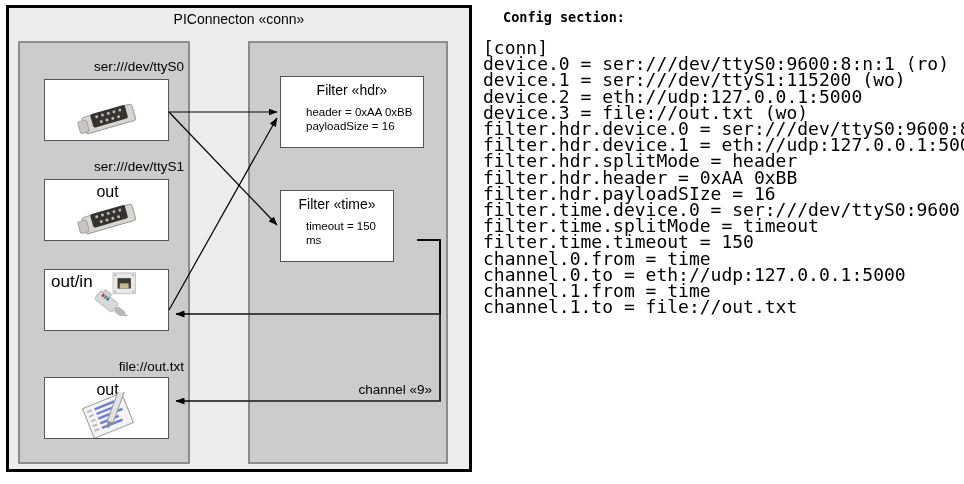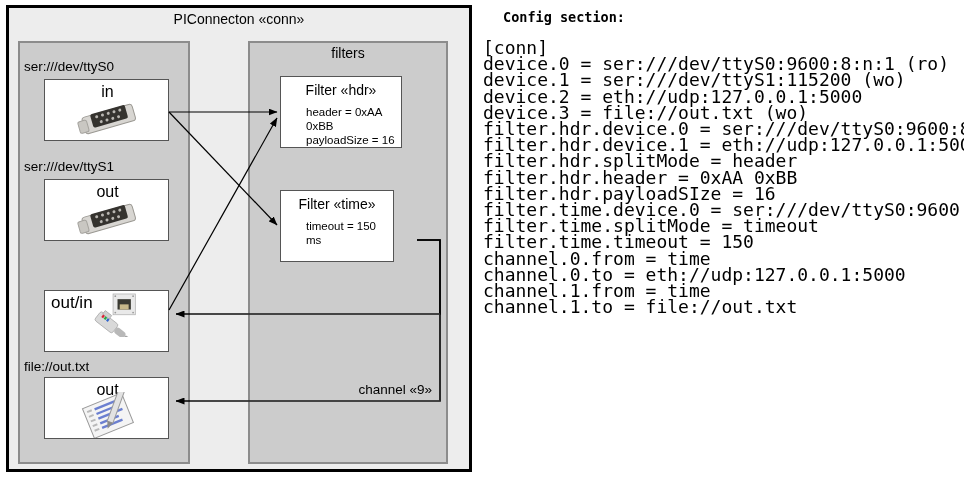--- a/index.html
+++ b/index.html
@@ -16,32 +16,32 @@
 
   
   .panel{position:absolute;background:#cccccc;border:2px solid #8c8c8c;
       box-sizing:border-box;}
   #devices-panel{left:18px;top:41px;width:172px;height:423px;}
   #filters-panel{left:248px;top:41px;width:200px;height:423px;}
   #filters-title{position:absolute;left:248px;top:44px;width:200px;
       text-align:center;font-size:14px;line-height:18px;}
 
   
-  .dev-label{position:absolute;width:160px;text-align:left;
+  .dev-label{position:absolute;width:160px;text-align:right;
       font-size:13.5px;line-height:16px;left:24px;}
   .dev-box{position:absolute;left:44px;width:125px;height:62px;
       background:#fff;border:1.5px solid #555;box-sizing:border-box;}
   .dev-text{position:absolute;top:2px;left:0;width:125px;text-align:center;
       font-size:16px;line-height:19px;}
   .dev-icon{position:absolute;left:0;top:14px;width:125px;height:46px;}
 
   
   .filter-box{position:absolute;background:#fff;border:1.5px solid #555;
       box-sizing:border-box;}
-  #filter-hdr-box{left:280px;top:76px;width:122px;height:72px;}
+  #filter-hdr-box{left:280px;top:76px;width:144px;height:72px;}
   #filter-time-box{left:280px;top:190px;width:114px;height:72px;}
   .filter-title{position:absolute;top:4px;left:0;width:100%;text-align:center;
       font-size:14px;line-height:18px;}
   .filter-attrs{position:absolute;top:28px;left:25px;font-size:11.5px;
       line-height:14px;}
 
   
   .chan-label{position:absolute;font-size:13.5px;line-height:17px;
       text-align:right;}
   #chan0-label{left:268px;top:295px;width:164px;}
@@ -61,25 +61,23 @@
 </head>
 <body>
 
 <div class="diagram">
 
   <div id="outer-frame"></div>
   <div id="outer-title">PIConnecton «conn»</div>
 
   <div class="panel" id="devices-panel"></div>
   <div class="panel" id="filters-panel"></div>
-  <div id="filters-title">filters</div>
 
   <div class="dev-label" style="top:59px">ser:///dev/ttyS0</div>
   <div class="dev-box" style="top:79px">
-    <div class="dev-text">in</div>
     <svg class="dev-icon" viewBox="0 0 125 46">
       <g transform="rotate(-16 62 26)">
         <rect x="38" y="17" width="52" height="17" rx="3" fill="#d8d6d2" stroke="#9a9892"></rect>
         <rect x="47" y="16" width="36" height="14" rx="2" fill="#35332f"></rect>
         <g fill="#b9b7b2">
           <circle cx="53" cy="20" r="1.5"></circle>
             <circle cx="59" cy="20" r="1.5"></circle>
           <circle cx="65" cy="20" r="1.5"></circle>
             <circle cx="71" cy="20" r="1.5"></circle>
           <circle cx="77" cy="20" r="1.5"></circle>
@@ -109,21 +107,21 @@
           <circle cx="56" cy="26" r="1.5"></circle>
             <circle cx="62" cy="26" r="1.5"></circle>
           <circle cx="68" cy="26" r="1.5"></circle>
             <circle cx="74" cy="26" r="1.5"></circle>
         </g>
         <rect x="33" y="20" width="9" height="12" rx="2" fill="#c9c7c2" stroke="#a5a39e"></rect>
       </g>
     </svg>
   </div>
 
-  <div class="dev-box" style="top:290px">
+  <div class="dev-box" style="top:269px">
     <div class="dev-text" style="text-align:left;left:6px;width:70px;font-size:17px">out/in</div>
     <svg class="dev-icon" style="top:0" viewBox="0 0 125 62">
       <rect x="70" y="4" width="30" height="28" fill="#e9e9e9" stroke="#b0b0b0"></rect>
       <rect x="76" y="11" width="18" height="14" fill="#3a3a32"></rect>
       <rect x="79" y="18" width="12" height="7" fill="#c7b98a"></rect>
       <g fill="#9a9a9a">
         <circle cx="73" cy="7" r="1.2"></circle>
           <circle cx="97" cy="7" r="1.2"></circle>
         <circle cx="73" cy="29" r="1.2"></circle>
           <circle cx="97" cy="29" r="1.2"></circle>

